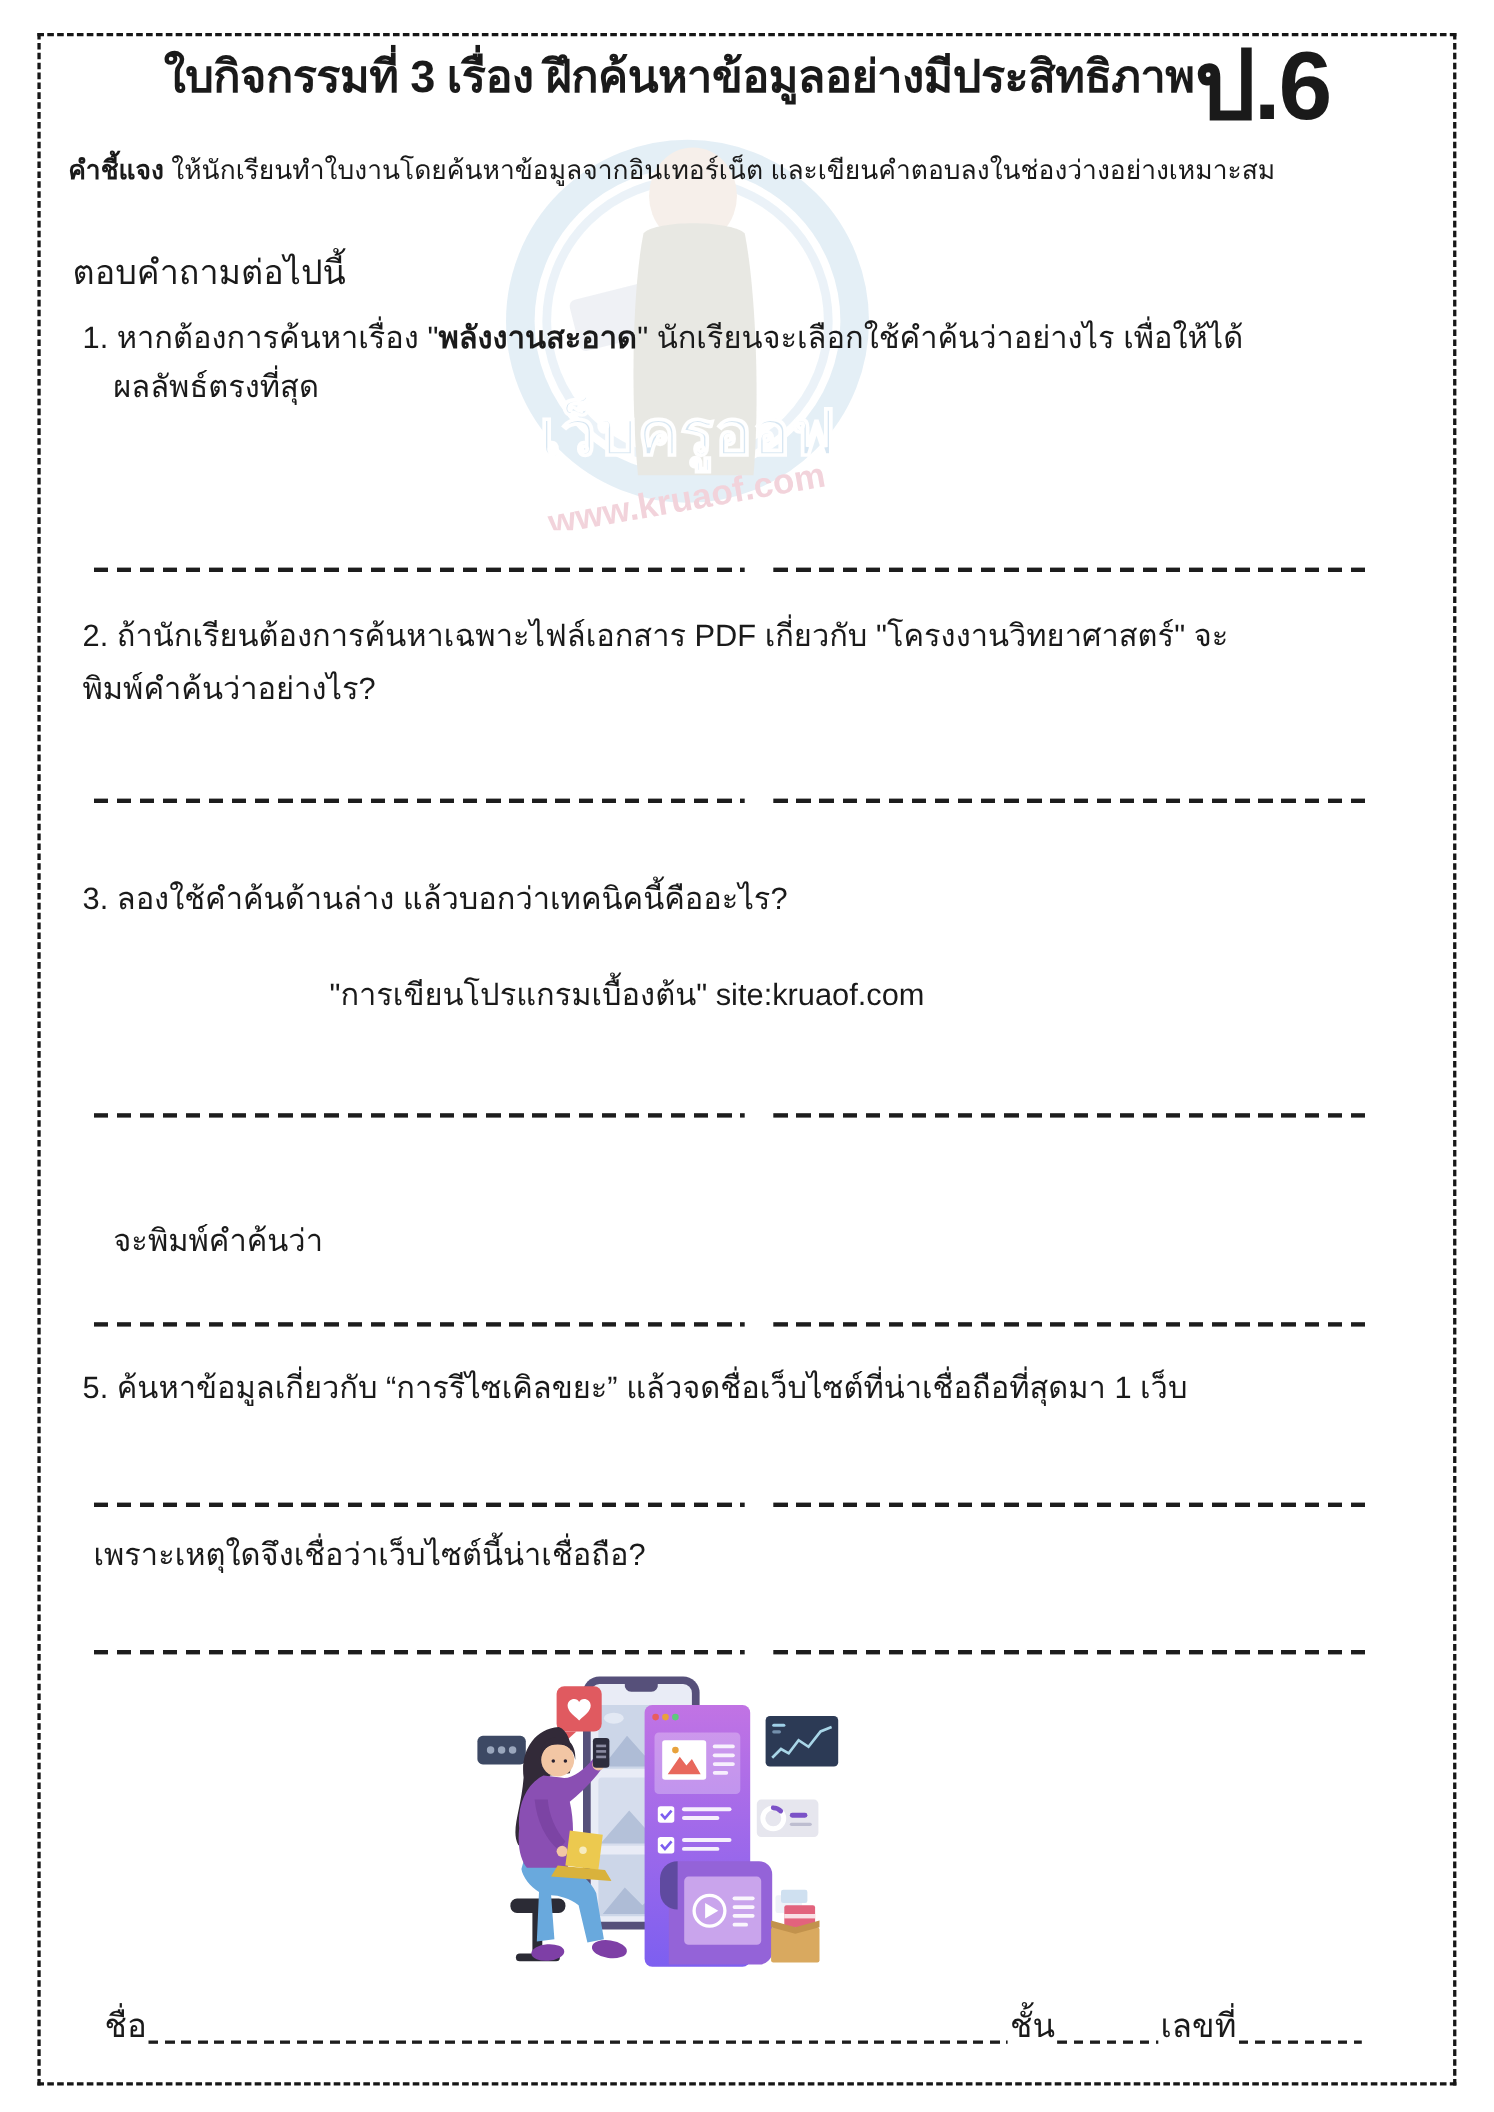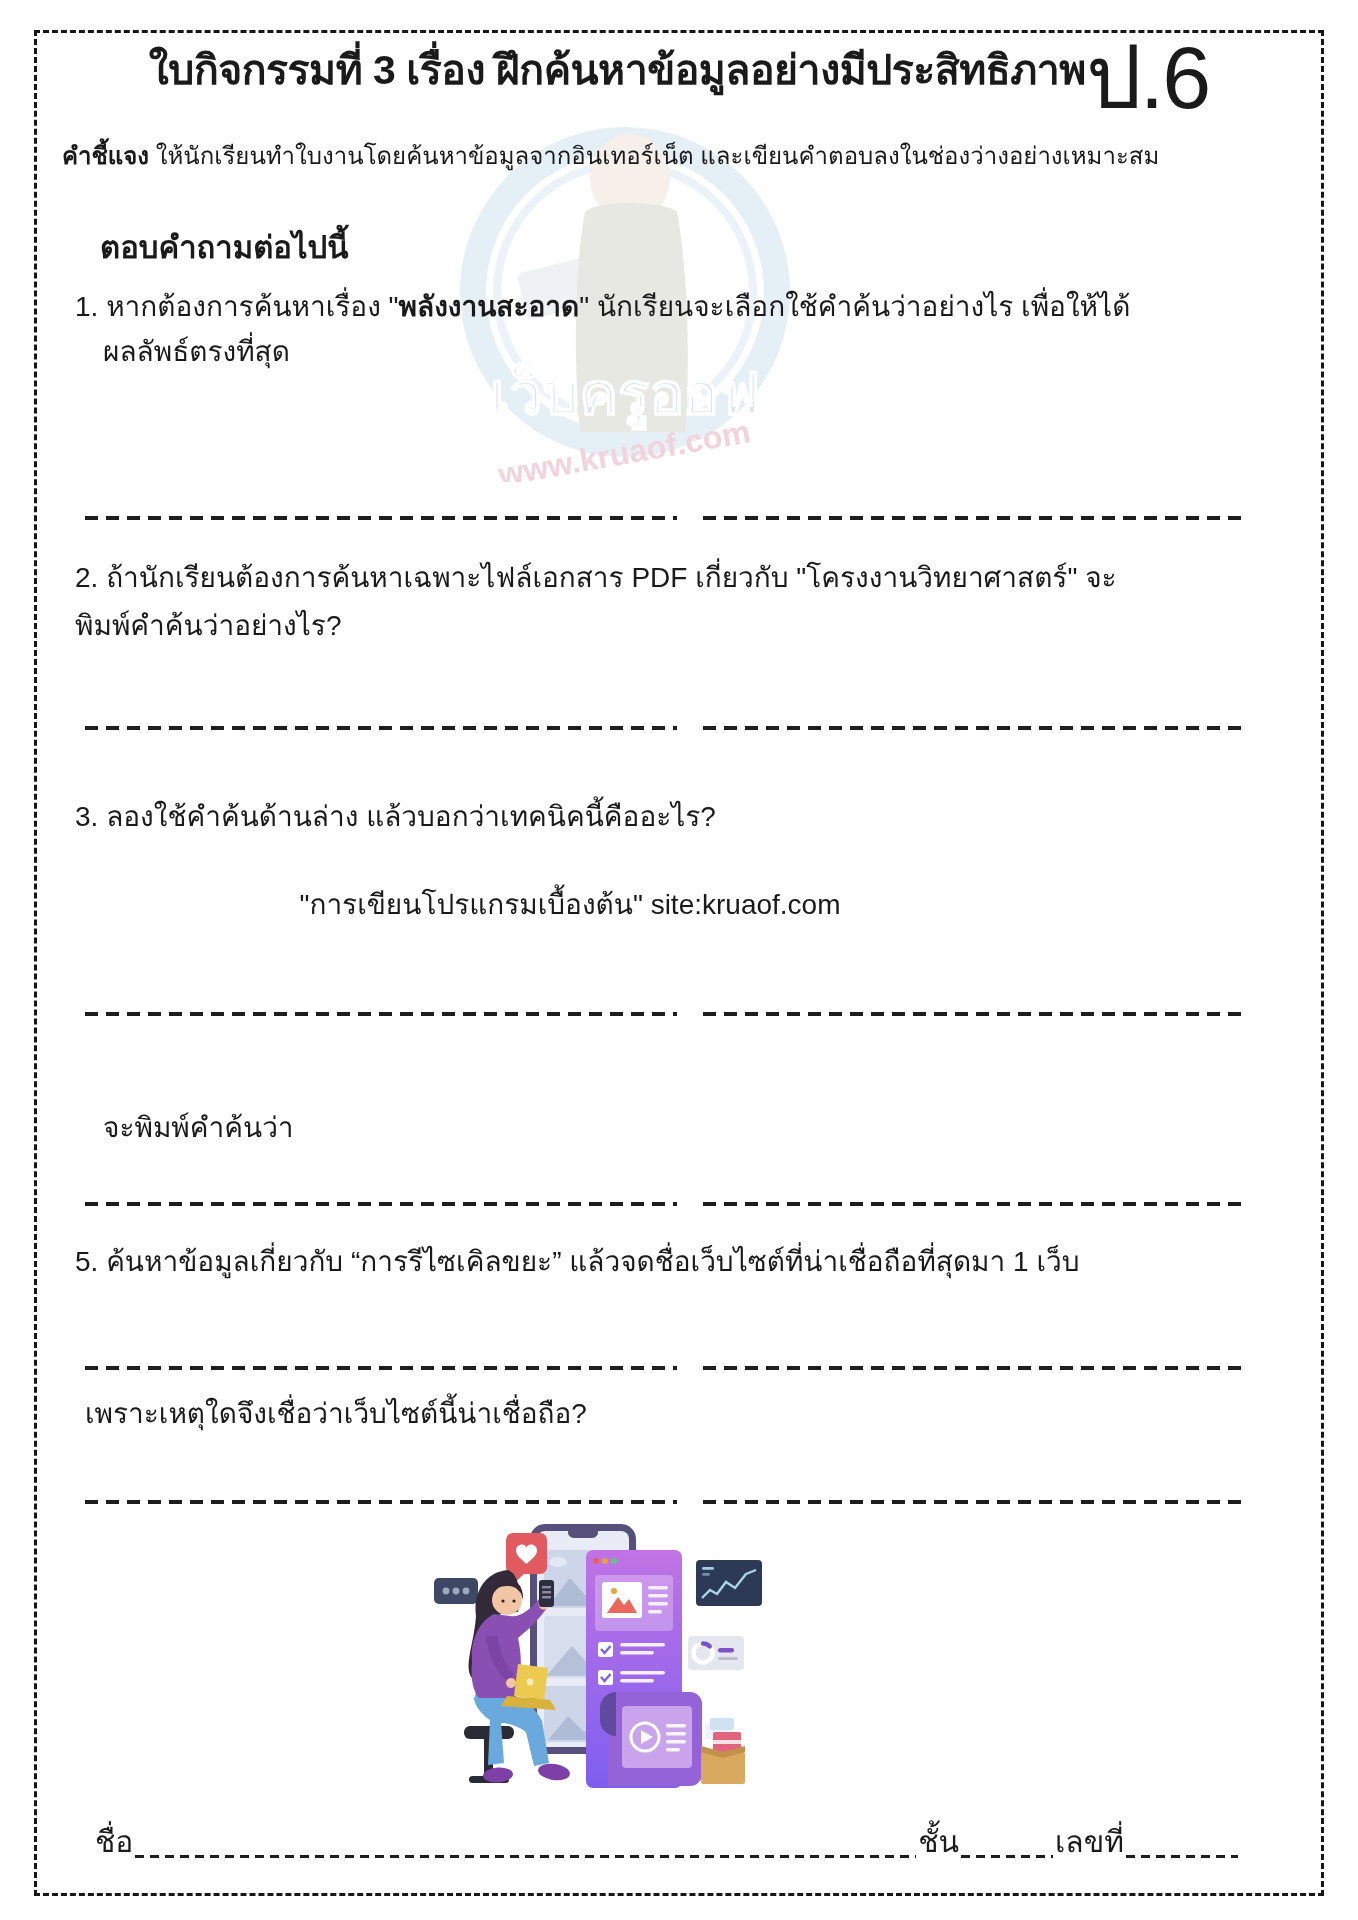--- a/index.html
+++ b/index.html
@@ -21,31 +21,31 @@
     opacity:.55; pointer-events:none; z-index:0;
   }
 
   
   .title-row {
     position:absolute; top:40px; left:75px; right:75px;
     display:flex; justify-content:center; align-items:flex-start; 
     white-space:nowrap;
   }
   .doc-title { font-size:41px; font-weight:bold; line-height:1.5; letter-spacing:-.5px; }
-  .grade-badge { font-size:88px; font-weight:normal; line-height:.95; margin-top:-4px; letter-spacing:-2px; }
+  .grade-badge { font-size:88px; font-weight:bold; line-height:.95; margin-top:-4px; letter-spacing:-2px; }
 
   .instructions {
     position:absolute; top:132px; left:62px; width:1170px;
     font-size:24px; line-height:47px;
   }
   .instructions b { font-weight:bold; }
 
   .section-header {
-    position:absolute; top:222px; left:100px;
-    font-size:31px; font-weight:bold;
+    position:absolute; top:222px; left:66px;
+    font-size:31px; font-weight:normal;
   }
 
   .q { position:absolute; font-size:28px; line-height:44px; white-space:nowrap; }
   .q .kw { font-weight:bold;margin-top:36px; }
 
   .dash-line { position:absolute; left:85px; width:1157px; display:flex; gap:26px; }
   .dash-line span {
     height:4px; display:block;
     background:repeating-linear-gradient(90deg,#1d1d1d 0,#1d1d1d 13px,transparent 13px,transparent 21px);
   }

